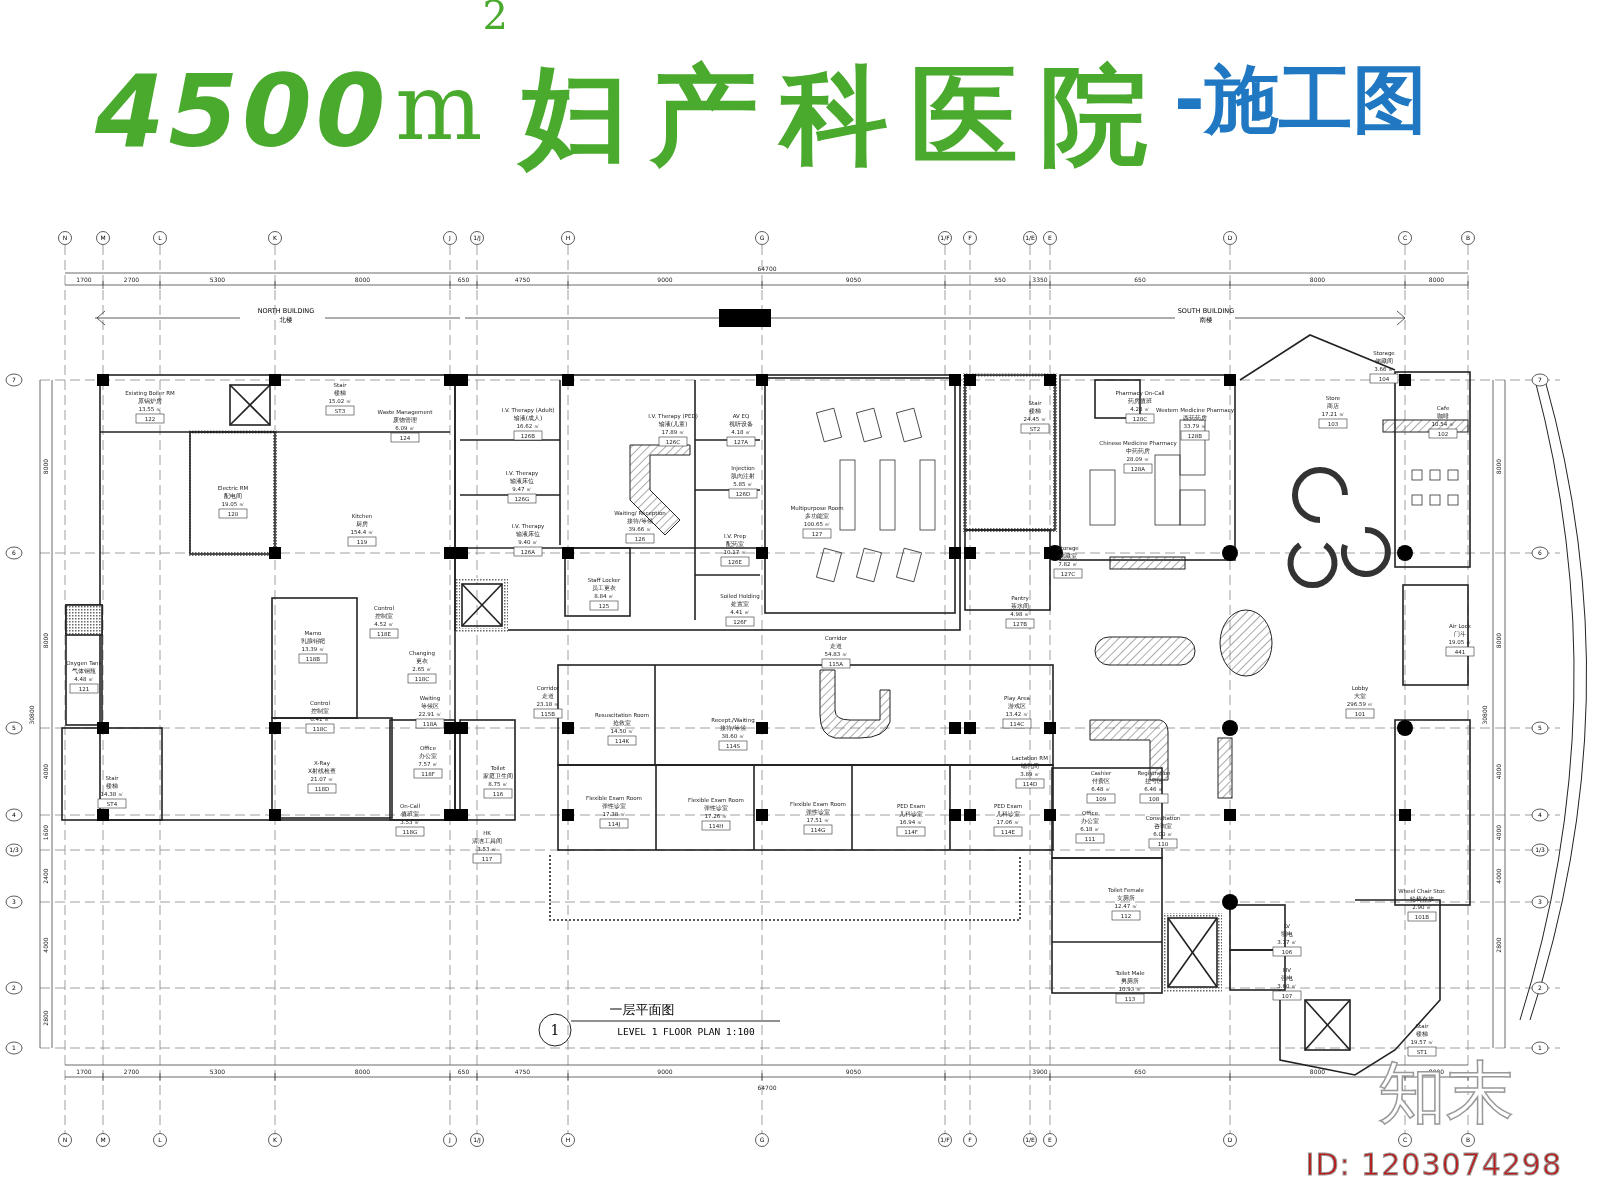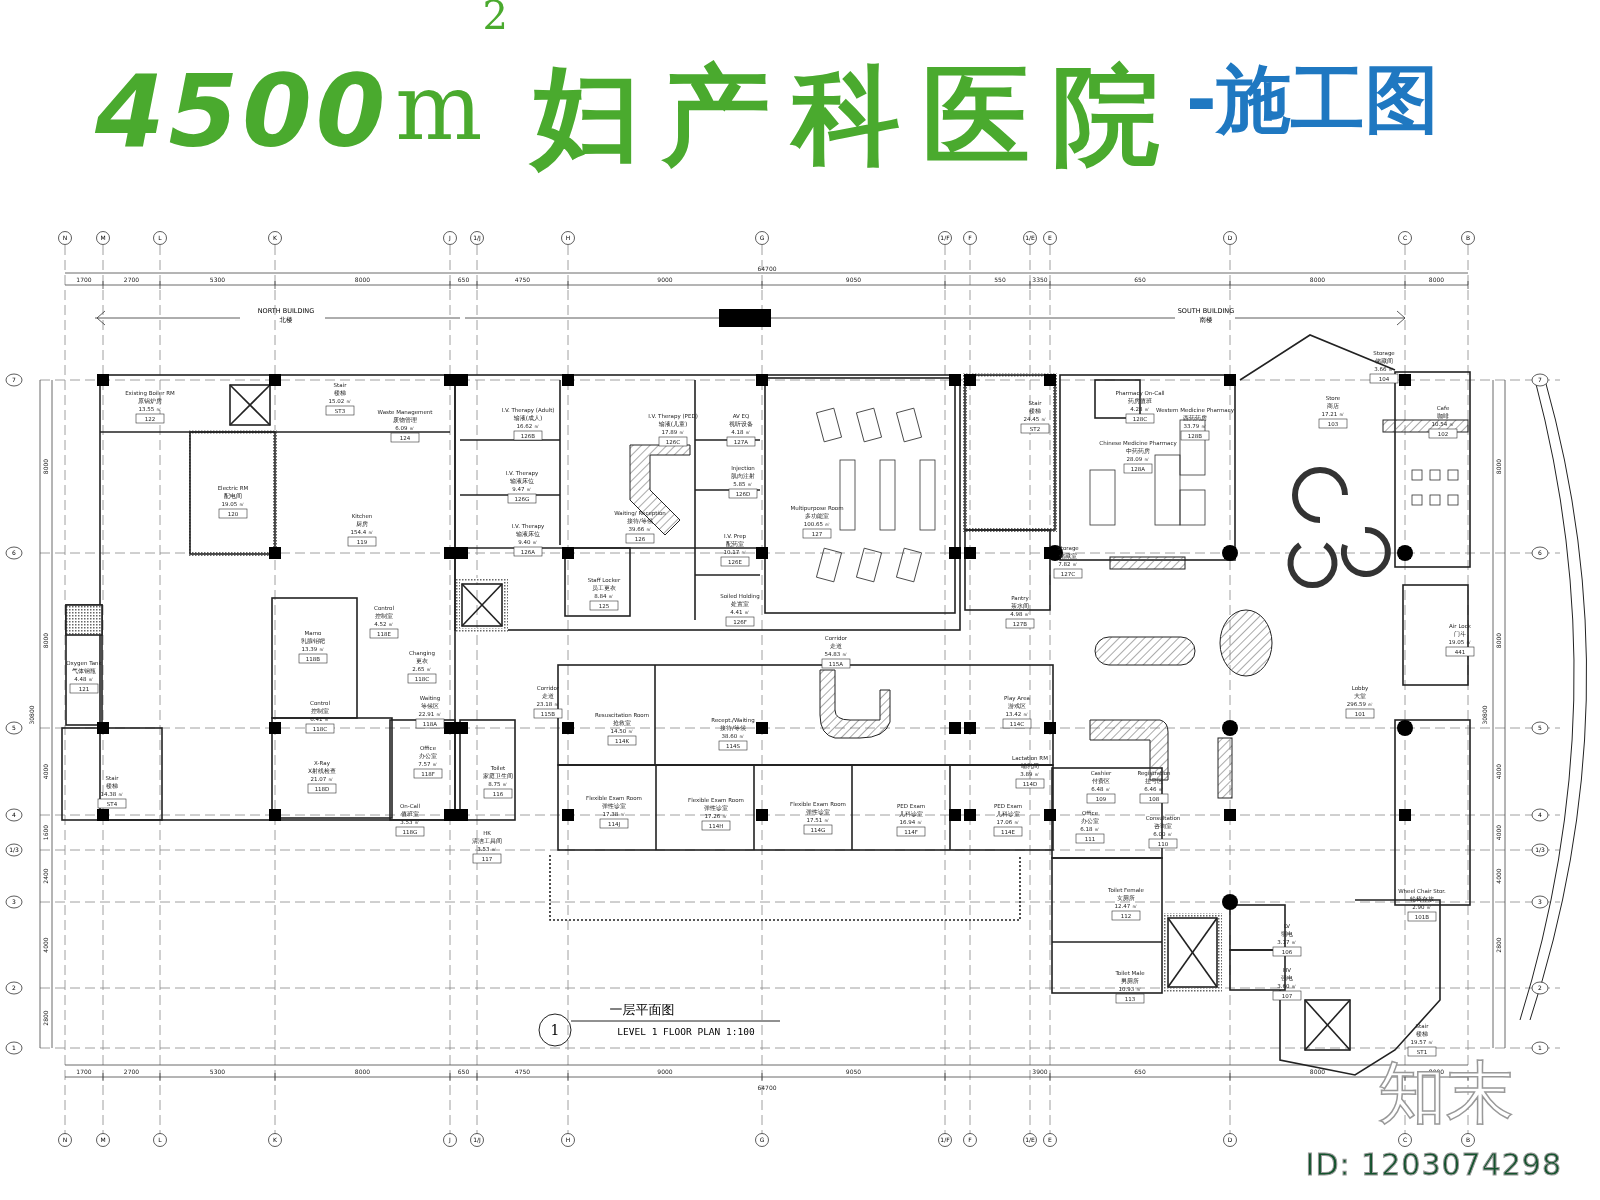--- a/index.html
+++ b/index.html
@@ -1,24 +1,24 @@
 <!DOCTYPE html>
 <html><head>
 <meta charset="utf-8">
 <style>
   html,body{margin:0;padding:0;background:#fff;}
   body{width:1600px;height:1200px;position:relative;overflow:hidden;font-family:"DejaVu Sans",sans-serif;}
   .title{position:absolute;left:95px;top:62px;height:130px;display:flex;align-items:flex-start;white-space:nowrap;}
   .t-num{font-family:"DejaVu Sans",sans-serif;font-weight:bold;font-style:italic;font-size:100px;color:#4aaa2e;letter-spacing:4px;line-height:1;}
   .t-unit{font-family:"DejaVu Serif",serif;font-size:92px;color:#4aaa2e;line-height:1;margin-left:6px;}
   .t-sup{font-family:"DejaVu Serif",serif;font-size:40px;color:#4aaa2e;position:relative;top:-70px;}
-  .t-cn{font-family:"DejaVu Sans",sans-serif;font-weight:bold;font-size:108px;color:#4aaa2e;letter-spacing:22px;line-height:1;margin-left:24px;}
+  .t-cn{font-family:"DejaVu Sans",sans-serif;font-weight:bold;font-size:108px;color:#4aaa2e;letter-spacing:22px;line-height:1;margin-left:12px;}
   .t-sub{font-family:"DejaVu Sans",sans-serif;font-weight:bold;font-size:74px;color:#1f78c1;line-height:1;margin-left:4px;margin-bottom:18px;}
   svg{position:absolute;left:0;top:0;}
-  .wm-id{position:absolute;right:38px;bottom:18px;font-family:"DejaVu Sans",sans-serif;font-size:30px;color:#14532d;-webkit-text-stroke:1px #999;letter-spacing:1px;}
+  .wm-id{position:absolute;right:38px;bottom:18px;font-family:"DejaVu Sans",sans-serif;font-size:30px;color:#b91c1c;-webkit-text-stroke:1px #999;letter-spacing:1px;}
   .wm-logo{position:absolute;left:1378px;top:1048px;font-size:68px;color:#fff;-webkit-text-stroke:1.5px #999;font-family:"DejaVu Sans",sans-serif;}
 </style>
 </head>
 <body>
 
 <div class="title">
   <span class="t-num">4500</span>
   <span class="t-unit">m</span>
   <span class="t-sup">2</span>
   <span class="t-cn">妇产科医院</span>

